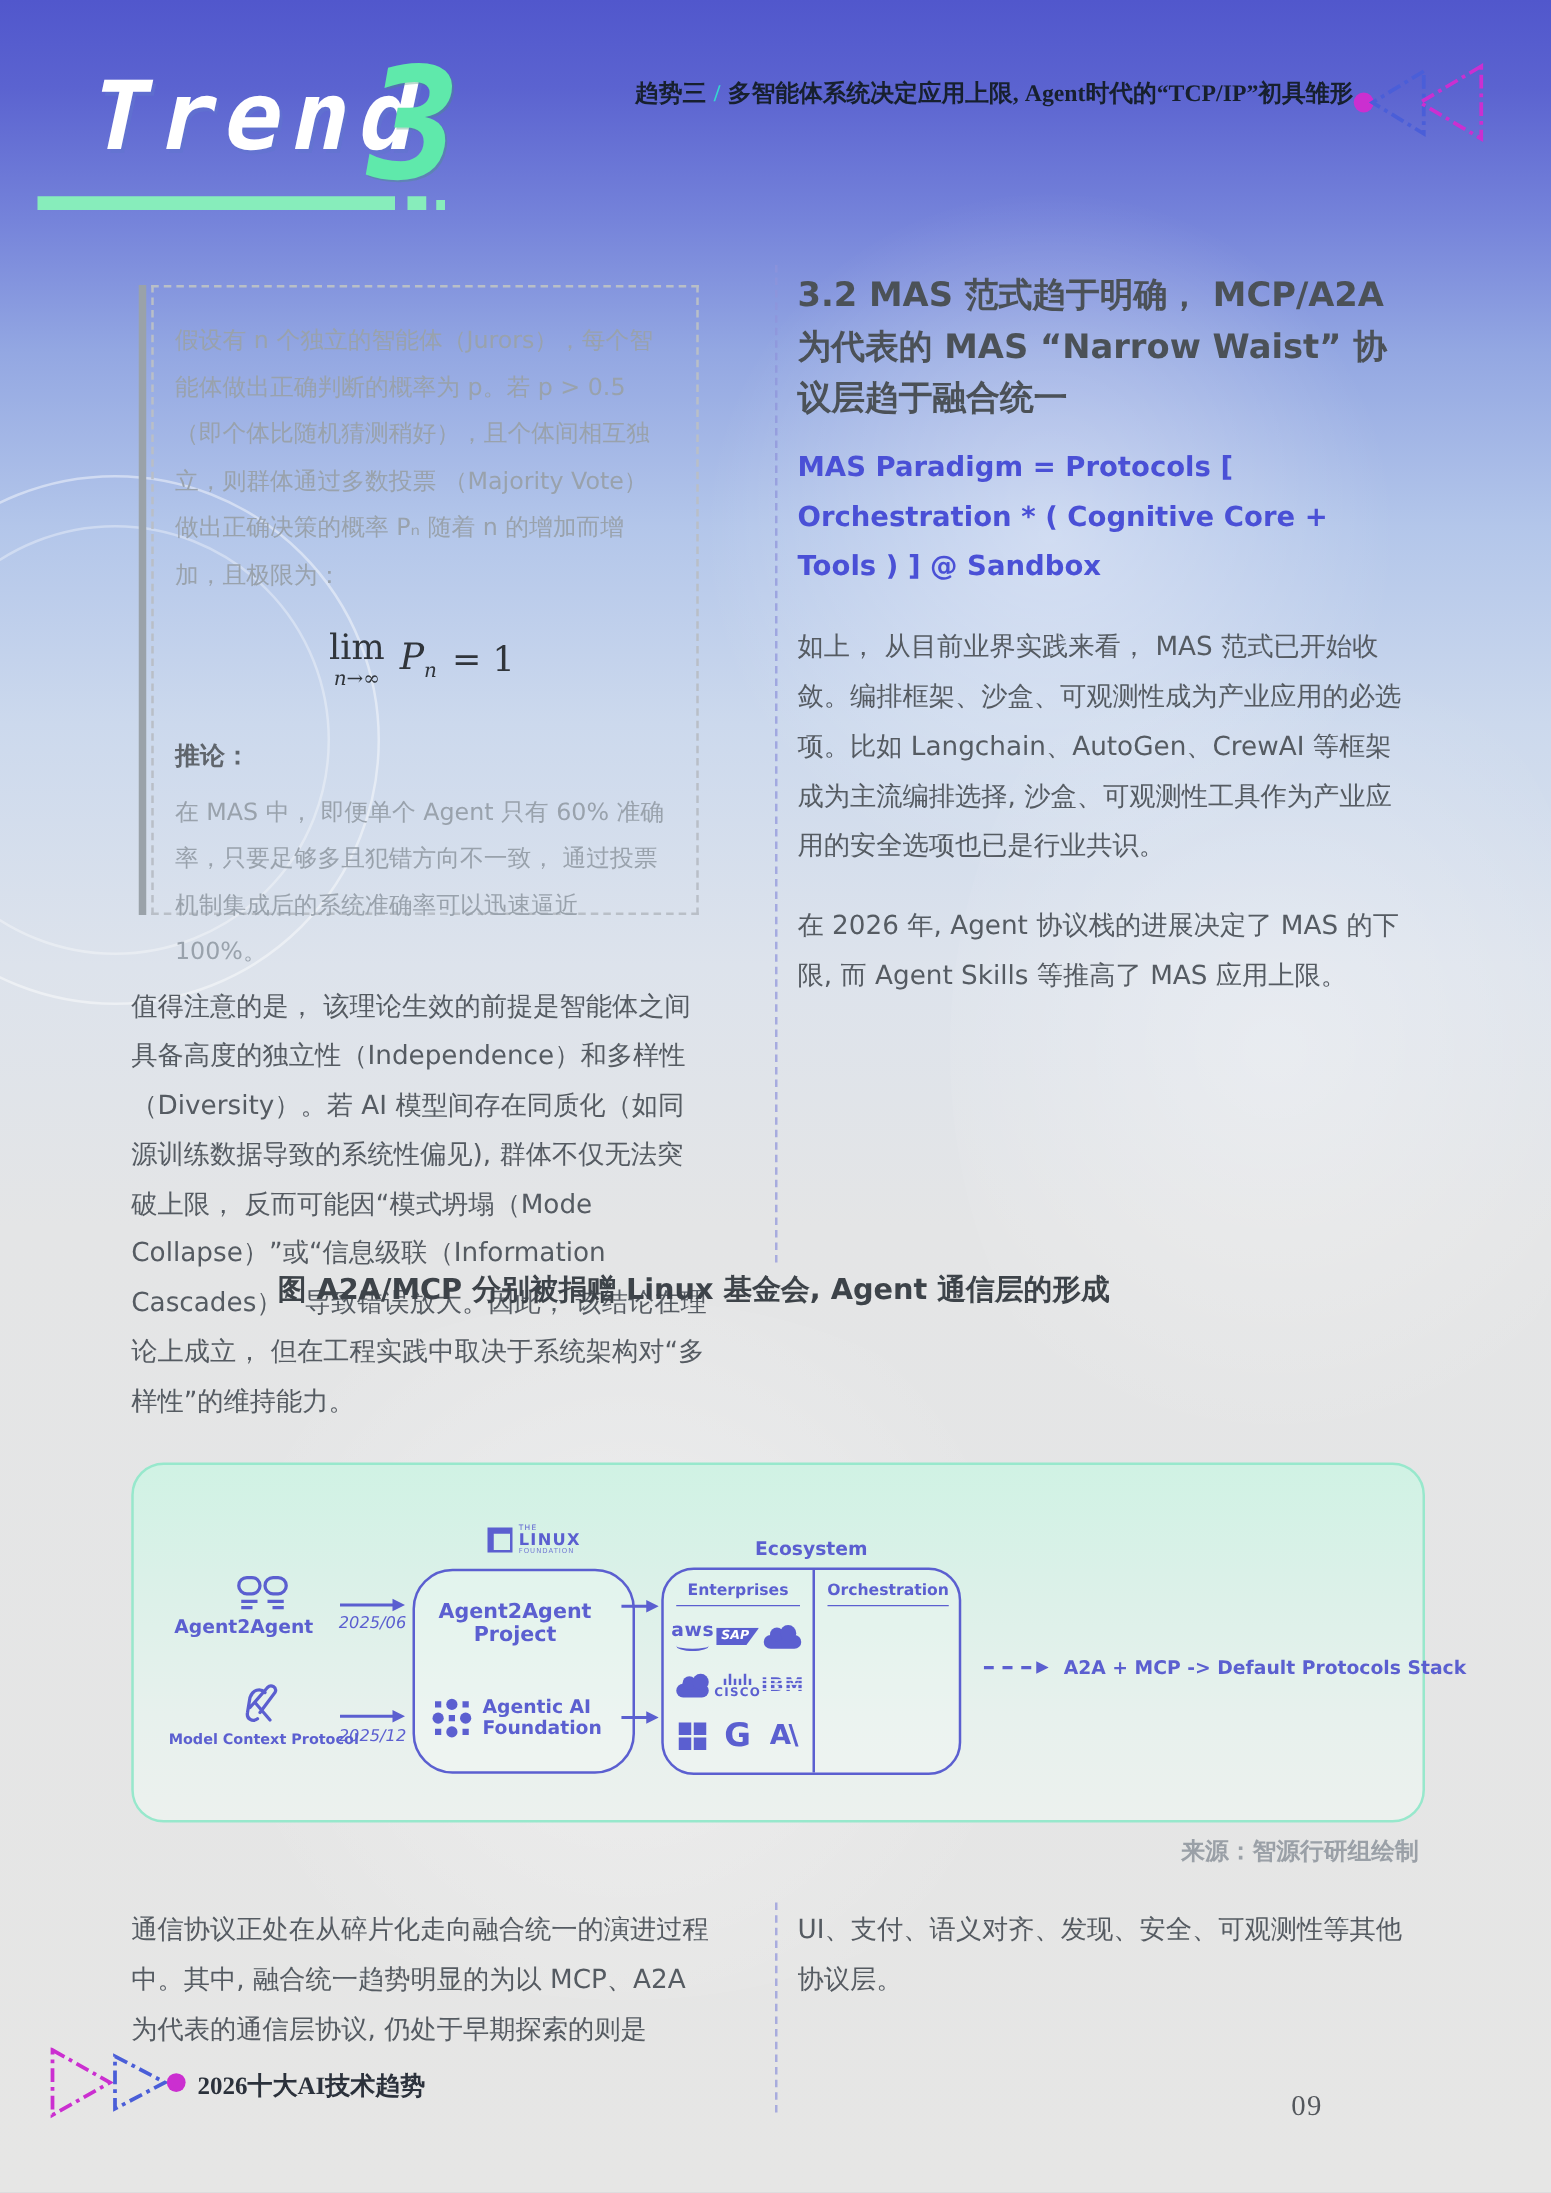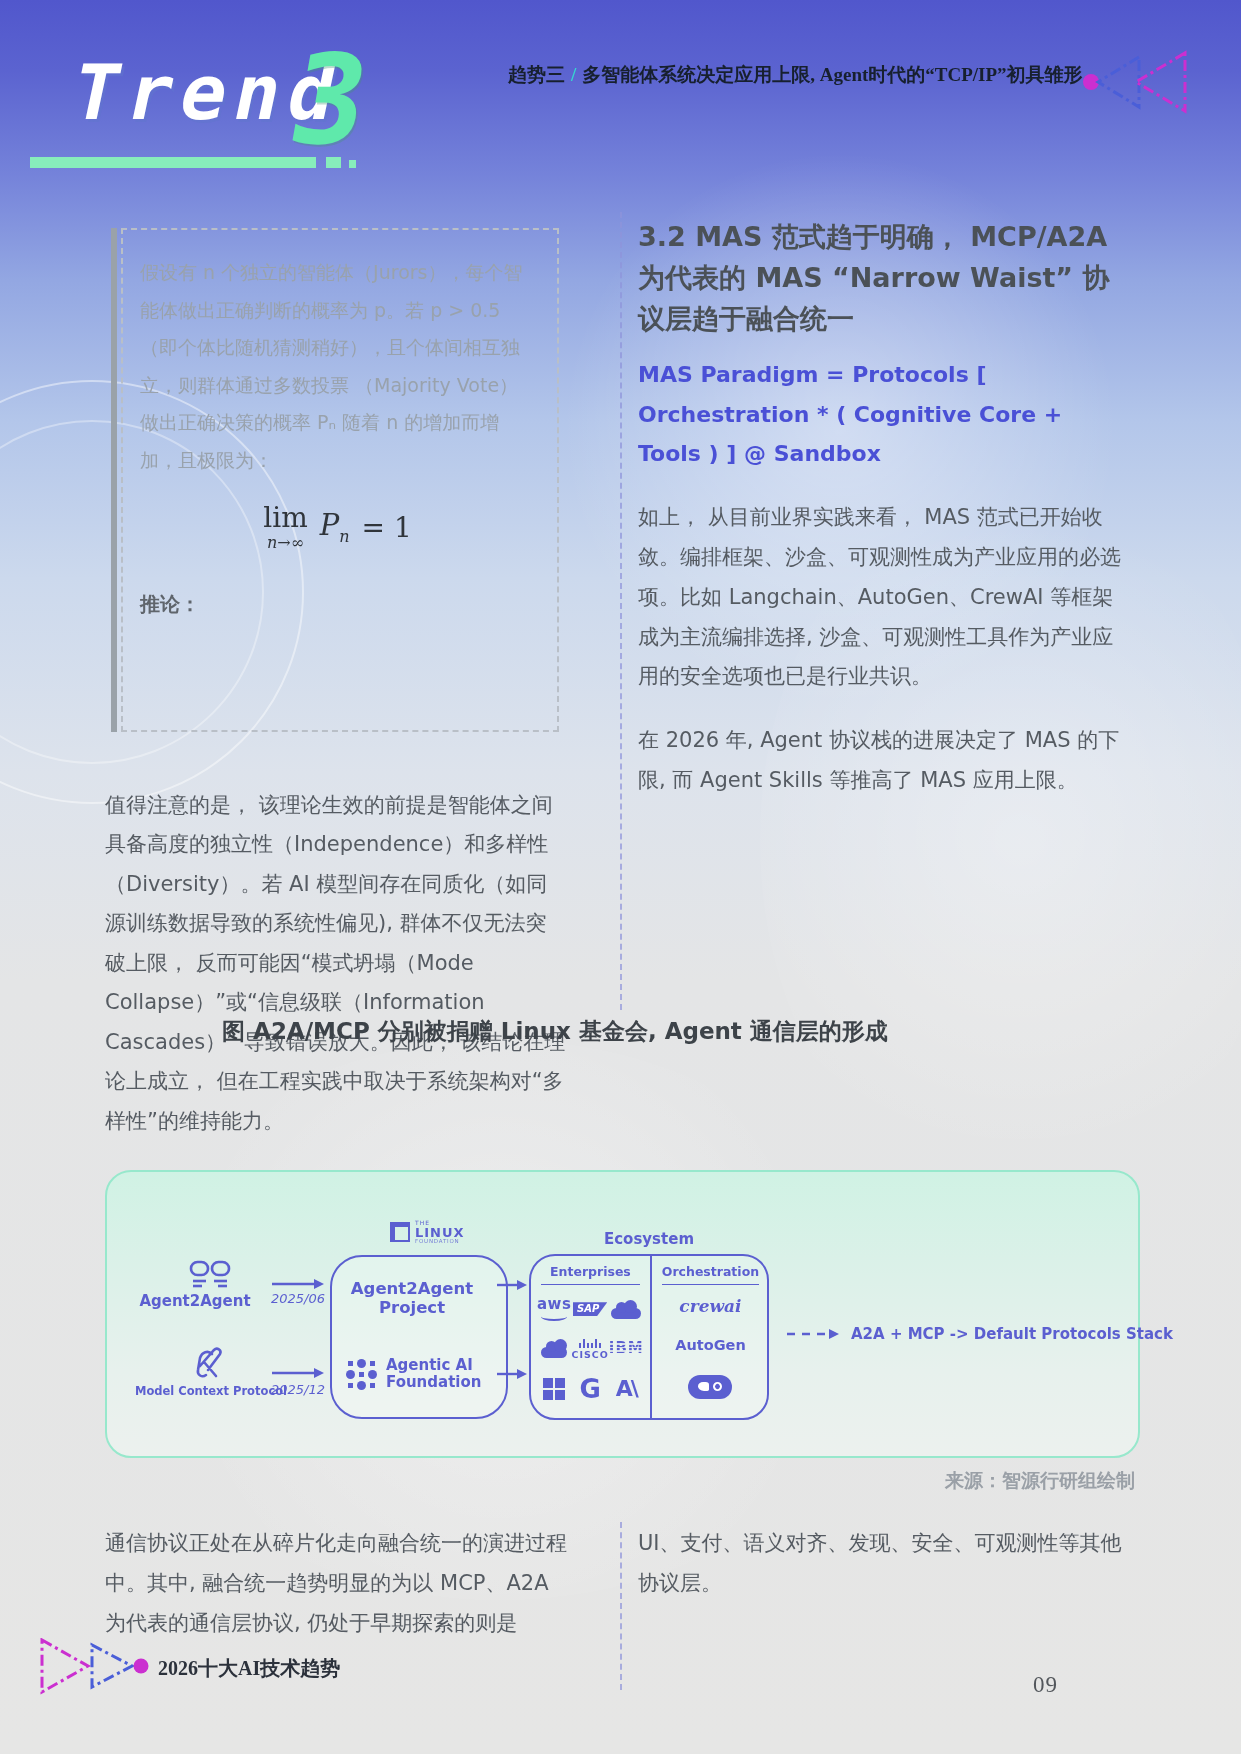--- a/index.html
+++ b/index.html
@@ -155,20 +155,21 @@
     <div class="quote-text">假设有 n 个独立的智能体（Jurors），每个智能体做出正确判断的概率为 p。若 p &gt; 0.5 （即个体比随机猜测稍好），且个体间相互独立，则群体通过多数投票 （Majority Vote） 做出正确决策的概率 Pₙ 随着 n 的增加而增加，且极限为：</div>
     <div class="formula-row">
       <span class="f-lim">
         <span>lim</span>
         <span class="f-limsub">n→∞</span>
       </span>
       <span class="f-var"><span>P</span><sub>n</sub></span>
       <span class="f-eq">= 1</span>
     </div>
     <div class="corollary-label">推论：</div>
+    <div class="corollary-text">在 MAS 中， 即便单个 Agent 只有 60% 准确率，只要足够多且犯错方向不一致， 通过投票机制集成后的系统准确率可以迅速逼近 100%。</div>
   </div>
 
   <div class="left-para">值得注意的是， 该理论生效的前提是智能体之间具备高度的独立性（Independence）和多样性（Diversity）。若 AI 模型间存在同质化（如同源训练数据导致的系统性偏见), 群体不仅无法突破上限， 反而可能因“模式坍塌（Mode Collapse）”或“信息级联（Information Cascades）” 导致错误放大。因此， 该结论在理论上成立， 但在工程实践中取决于系统架构对“多样性”的维持能力。</div>
 
   <div class="vsep1"></div>
   <div class="vsep2"></div>
 
   <div class="right-col">
     <div class="sec-head">3.2 MAS 范式趋于明确， MCP/A2A 为代表的 MAS “Narrow Waist” 协议层趋于融合统一</div>
     <div class="mas-formula">MAS Paradigm = Protocols [ Orchestration  * ( Cognitive Core + Tools ) ] @ Sandbox</div>
@@ -287,28 +288,20 @@
           <span class="lg">
               <span class="lg-g">G</span>
             </span>
           <span class="lg">
               <span class="lg-anthropic">A\</span>
             </span>
         </div>
       </div>
       <div class="eco-col orc">
         <div class="eco-head">Orchestration</div>
-        <div class="orc-list">
-          <span class="lg lg-crewai">crewai</span>
-          <span class="lg lg-autogen">AutoGen</span>
-          <span class="lc-pill">
-            <span class="lc-bird"></span>
-            <span class="lc-link"></span>
-          </span>
-        </div>
       </div>
     </div>
 
     <div class="result-arrow">
       <svg width="52" height="12" viewBox="0 0 52 12">
         <line x1="0" y1="6" x2="42" y2="6" stroke="#5b5fd0" stroke-width="2.6" stroke-dasharray="8 7"></line>
         <path d="M42,1 L52,6 L42,11 Z" fill="#5b5fd0"></path>
       </svg>
       <span class="result-txt">A2A + MCP -&gt; Default Protocols Stack</span>
     </div>

